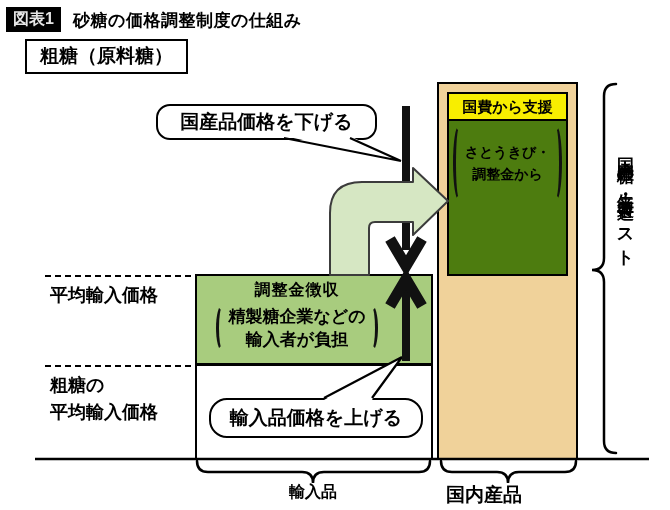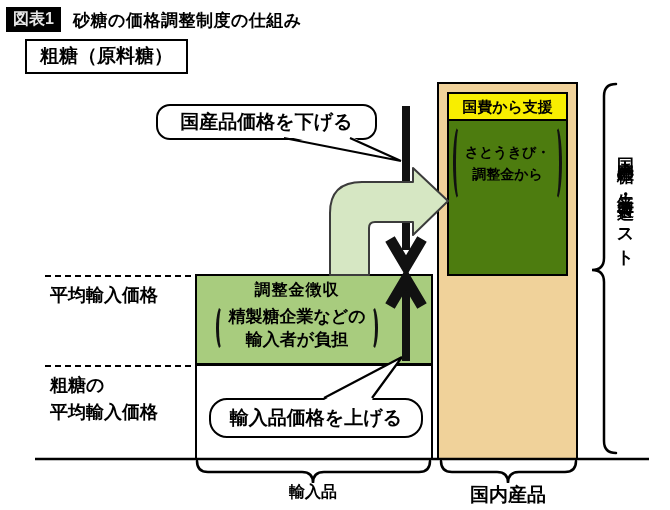--- a/index.html
+++ b/index.html
@@ -92,21 +92,21 @@
   .import-box {
     left: 195px; top: 364px; width: 238px; height: 96px;
     background: #fff;
     border: 2.5px solid #000;
   }
   
   .label-adjusted { left: 50px; top: 283px; font-size: 18px; font-weight: 700; }
   .label-import { left: 50px; top: 372px; font-size: 18px; font-weight: 700; line-height: 27px; }
   
   .label-imports { left: 253px; top: 482px; width: 120px; text-align: center; font-size: 16px; font-weight: 700; }
-  .label-domestic { left: 448px; top: 482px; width: 120px; text-align: center; font-size: 19px; font-weight: 700; }
+  .label-domestic { left: 424px; top: 482px; width: 120px; text-align: center; font-size: 19px; font-weight: 700; }
   
   .right-label {
     left: 614px; top: 144px; height: 275px;
     writing-mode: vertical-rl; text-orientation: upright;
     font-size: 17px; font-weight: 700; letter-spacing: 3px;
   }
   
   #overlay { position: absolute; left: 0; top: 0; pointer-events: none; }
 </style>
 </head>

